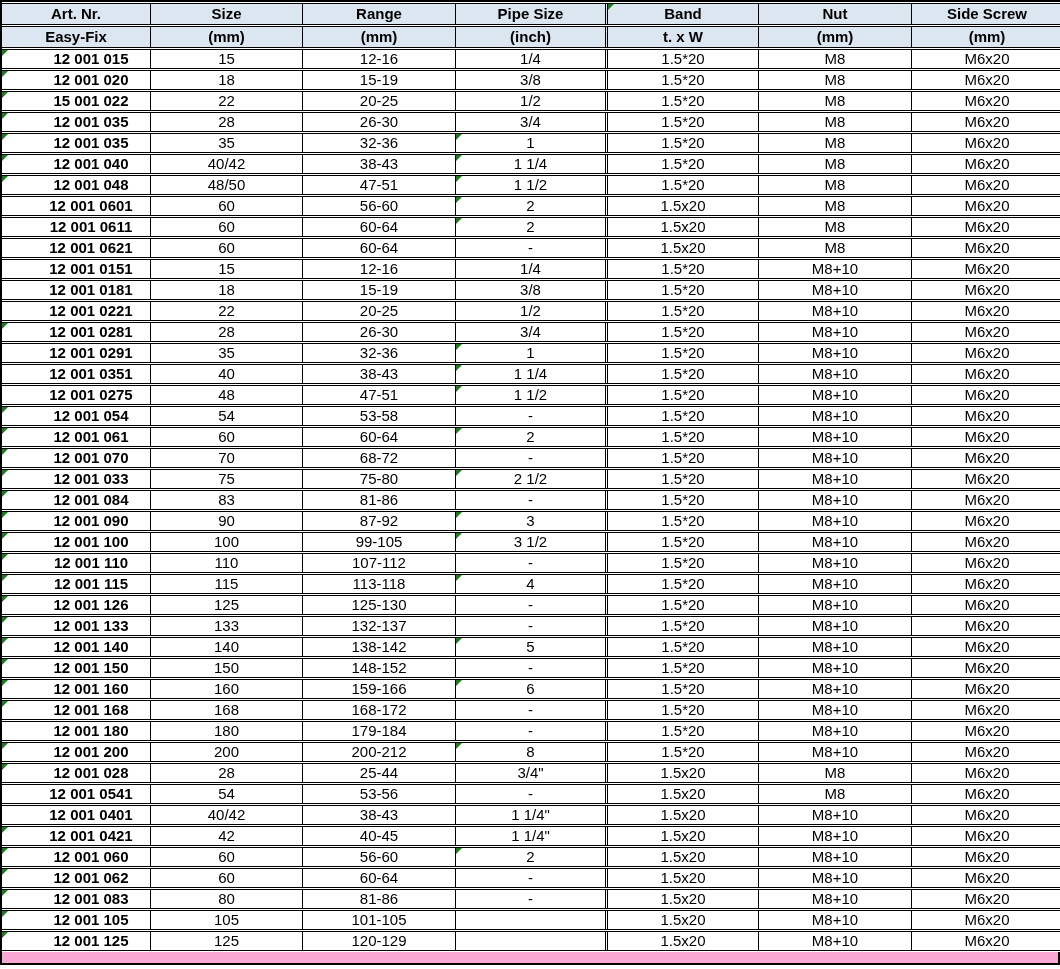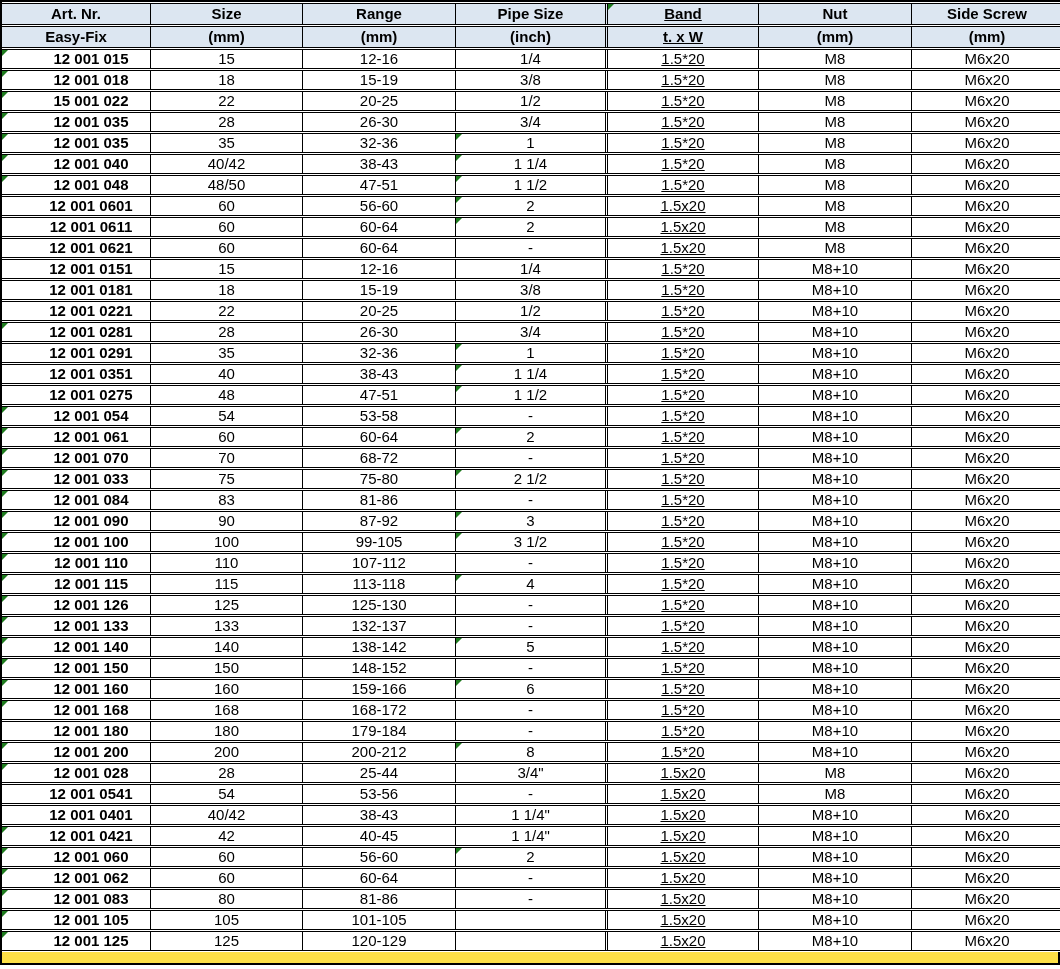--- a/index.html
+++ b/index.html
@@ -2,21 +2,21 @@
 <html style="--header-bg: #dce6f1; --marker-color: #1e7b1e;"><head>
 <meta charset="utf-8">
 <style>
   html, body { margin: 0; padding: 0; background: #ffffff; }
   body { font-family: "Liberation Sans", sans-serif; }
   .sheet {
     width: 1060px;
     min-height: 965px;
     box-sizing: border-box;
     border: 2px solid #000;
-    background: #fde047;
+    background: #f9a8d4;
   }
   table.spec {
     width: 100%;
     table-layout: fixed;
     border-collapse: separate;
     border-spacing: 0 1px;
     background: #fff;
   }
   th, td {
     position: relative;
@@ -33,21 +33,21 @@
     border-bottom: 1px solid #000;
     border-left: 1px solid #000;
   }
   th {
     background: var(--header-bg, #dce6f1);
     font-weight: bold;
     height: 20px;
     line-height: 20px;
   }
   .first-col { border-left: none; }
-  .band-col  { border-left: 3px double #000; text-decoration: underline; }
+  .band-col  { border-left: 3px double #000; }
   td.art-cell { font-weight: bold; padding-left: 32px; }
   .marker {
     position: absolute;
     top: 0; left: 0;
     width: 0; height: 0;
     border-top: 6px solid var(--marker-color, #1e7b1e);
     border-right: 6px solid transparent;
     display: block;
   }
   col.c0 { width: 148px; }
@@ -96,21 +96,21 @@
         <tr>
           <td class="first-col art-cell"><span class="marker"></span><span>12 001 015</span></td>
           <td><span>15</span></td>
           <td><span>12-16</span></td>
           <td><span>1/4</span></td>
           <td class="band-col"><span>1.5*20</span></td>
           <td><span>M8</span></td>
           <td><span>M6x20</span></td>
         </tr>
         <tr>
-          <td class="first-col art-cell"><span class="marker"></span><span>12 001 018</span></td>
+          <td class="first-col art-cell"><span class="marker"></span><span>12 001 020</span></td>
           <td><span>18</span></td>
           <td><span>15-19</span></td>
           <td><span>3/8</span></td>
           <td class="band-col"><span>1.5*20</span></td>
           <td><span>M8</span></td>
           <td><span>M6x20</span></td>
         </tr>
         <tr>
           <td class="first-col art-cell"><span class="marker"></span><span>15 001 022</span></td>
           <td><span>22</span></td>

